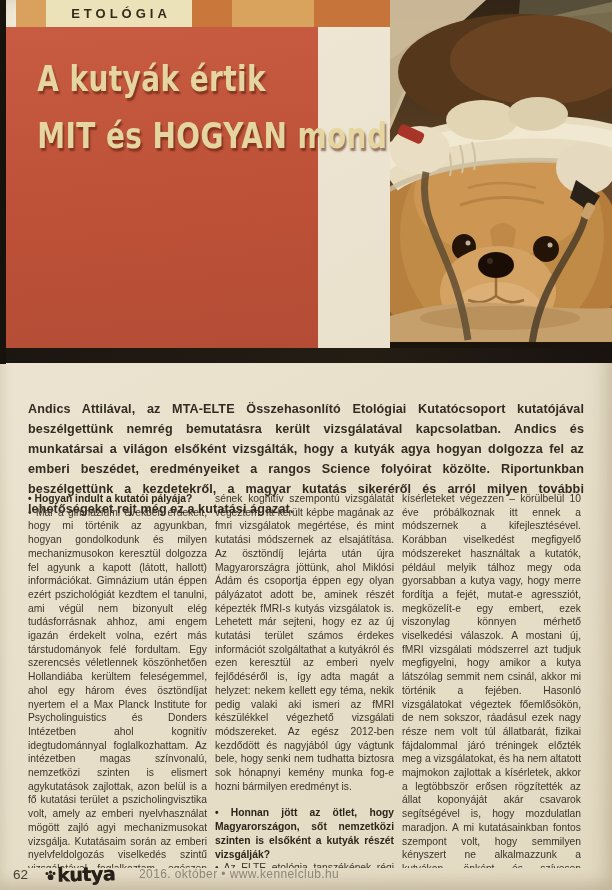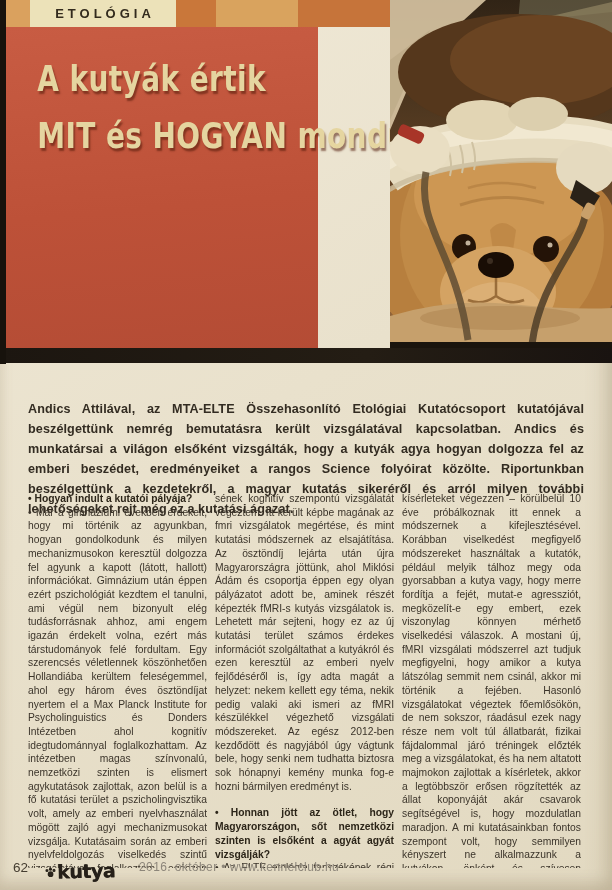--- a/index.html
+++ b/index.html
@@ -4,21 +4,21 @@
 <style>
   html,body{margin:0;padding:0;}
   body{width:612px;height:890px;overflow:hidden;font-family:"Liberation Sans",sans-serif;background:#d8cfba;}
   .page{position:relative;width:612px;height:890px;overflow:hidden;
         background:linear-gradient(150deg,#f0e9d7 0%,#e9e1cc 45%,#e2d9c1 100%);
         box-shadow:inset -10px 0 18px rgba(130,110,80,.18), inset 0 -8px 14px rgba(130,110,80,.2);}
 
   
   .banner{position:absolute;top:0;left:0;width:612px;height:352px;display:flex;}
   .banner-left{width:390px;height:352px;position:relative;}
-  .top-band{position:absolute;top:0;left:0;width:390px;height:27px;display:flex;}
+  .top-band{position:absolute;top:0;left:16px;width:390px;height:27px;display:flex;}
   .seg{height:27px;}
   .seg-tan1{width:30px;background:#daa15e;}
   .seg-label{width:146px;background:#ece2b9;display:flex;align-items:center;justify-content:center;}
   .seg-label span{font-size:13px;letter-spacing:4px;font-weight:600;color:#332b1d;padding-left:4px;}
   .seg-o1{width:40px;background:#c9773a;}
   .seg-t2{width:82px;background:#d9a35e;}
   .seg-o2{flex:1;background:#c6743a;}
   .red-block{position:absolute;top:27px;left:6px;width:312px;height:325px;
              background:linear-gradient(175deg,#c85c43 0%,#bd5138 55%,#b44c35 100%);}
   .display{font-family:"DejaVu Sans",sans-serif;font-weight:bold;white-space:nowrap;}
@@ -43,21 +43,21 @@
 
   
   .columns{position:absolute;top:492px;left:28px;width:562px;height:376px;display:flex;gap:8px;}
   .col{width:179px;height:376px;overflow:hidden;font-size:10.3px;line-height:13.7px;
        text-align:justify;color:#3b342a;}
   .col p{margin:0;}
   .q{font-weight:bold;color:#2c2519;}
   .q.spaced{margin-top:13px;}
 
   
-  .footer{position:absolute;top:860px;left:0;width:612px;height:28px;display:flex;align-items:flex-start;}
+  .footer{position:absolute;top:860px;left:0;width:612px;height:28px;display:flex;align-items:center;}
   .page-num{margin-left:13px;font-size:13.5px;color:#453d31;}
   .logo{margin-left:17px;display:flex;align-items:center;transform:rotate(-1deg);}
   .logo .paw{margin-right:1px;}
   .logo-text{font-family:"DejaVu Sans",sans-serif;font-weight:bold;font-size:19px;
              letter-spacing:-.5px;color:#262019;text-shadow:.4px 0 0 #262019;}
   .issue{margin-left:24px;font-size:12px;color:#8d867a;letter-spacing:.4px;}
 </style>
 </head>
 <body>
 
@@ -148,21 +148,21 @@
 
   <p class="intro">Andics Attilával, az MTA-ELTE Összehasonlító Etológiai Kutatócsoport kutatójával beszélgettünk nemrég bemutatásra került vizsgálatával kapcsolatban. Andics és munkatársai a világon elsőként vizsgálták, hogy a kutyák agya hogyan dolgozza fel az emberi beszédet, eredményeiket a rangos Science folyóirat közölte. Riportunkban beszélgettünk a kezdetekről, a magyar kutatás sikeréről és arról milyen további lehetőségeket rejt még ez a kutatási ágazat.</p>
 
   <div class="columns">
     <div class="col">
       <p class="q">• Hogyan indult a kutatói pályája?</p>
       <p>• Már a gimnáziumi években érdekelt, hogy mi történik az agyunkban, hogyan gondolkodunk és milyen mechanizmusokon keresztül dolgozza fel agyunk a kapott (látott, hallott) információkat. Gimnázium után éppen ezért pszichológiát kezdtem el tanulni, ami végül nem bizonyult elég tudásforrásnak ahhoz, ami engem igazán érdekelt volna, ezért más társtudományok felé fordultam. Egy szerencsés véletlennek köszönhetően Hollandiába kerültem feleségemmel, ahol egy három éves ösztöndíjat nyertem el a Max Planck Institute for Psycholinguistics és Donders Intézetben ahol kognitív idegtudománnyal foglalkozhattam. Az intézetben magas színvonalú, nemzetközi szinten is elismert agykutatások zajlottak, azon belül is a fő kutatási terület a pszicholingvisztika volt, amely az emberi nyelvhasználat mögött zajló agyi mechanizmusokat vizsgálja. Kutatásaim során az emberi nyelvfeldolgozás viselkedés szintű vizsgálatával foglalkoztam, egészen pontosan a beszédhangok, szavak, megérté-</p>
     </div>
     <div class="col">
       <p>sének kognitív szempontú vizsgálatát végeztem. Itt került képbe magának az fmri vizsgálatok megértése, és mint kutatási módszernek az elsajátítása. Az ösztöndíj lejárta után újra Magyarországra jöttünk, ahol Miklósi Ádám és csoportja éppen egy olyan pályázatot adott be, aminek részét képezték fMRI-s kutyás vizsgálatok is. Lehetett már sejteni, hogy ez az új kutatási terület számos érdekes információt szolgáltathat a kutyákról és ezen keresztül az emberi nyelv fejlődéséről is, így adta magát a helyzet: nekem kellett egy téma, nekik pedig valaki aki ismeri az fMRI készülékkel végezhető vizsgálati módszereket. Az egész 2012-ben kezdődött és nagyjából úgy vágtunk bele, hogy senki nem tudhatta biztosra sok hónapnyi kemény munka fog-e hozni bármilyen eredményt is.</p>
-      <p class="q spaced">• Honnan jött az ötlet, hogy Magyarországon, sőt nemzetközi szinten is elsőként a agyát agyát vizsgálják?</p>
+      <p class="q spaced">• Honnan jött az ötlet, hogy Magyarországon, sőt nemzetközi szinten is elsőként a kutyák részét vizsgálják?</p>
       <p>• Az ELTE etológia tanszékének régi álma, hogy kutyákkal agyi, neurokognitív</p>
     </div>
     <div class="col">
       <p>kísérleteket végezzen – körülbelül 10 éve próbálkoznak itt ennek a módszernek a kifejlesztésével. Korábban viselkedést megfigyelő módszereket használtak a kutatók, például melyik tálhoz megy oda gyorsabban a kutya vagy, hogy merre fordítja a fejét, mutat-e agressziót, megközelít-e egy embert, ezek viszonylag könnyen mérhető viselkedési válaszok. A mostani új, fMRI vizsgálati módszerrel azt tudjuk megfigyelni, hogy amikor a kutya látszólag semmit nem csinál, akkor mi történik a fejében. Hasonló vizsgálatokat végeztek főemlősökön, de nem sokszor, ráadásul ezek nagy része nem volt túl állatbarát, fizikai fájdalommal járó tréningek előzték meg a vizsgálatokat, és ha nem altatott majmokon zajlottak a kísérletek, akkor a legtöbbször erősen rögzítették az állat koponyáját akár csavarok segítségével is, hogy mozdulatlan maradjon. A mi kutatásainkban fontos szempont volt, hogy semmilyen kényszert ne alkalmazzunk a kutyákon, önként és szívesen akarjanak velünk kutatókkal együtt dolgozni. A korábbi</p>
     </div>
   </div>
 
   <div class="footer">
     <span class="page-num">62</span>
     <span class="logo">

